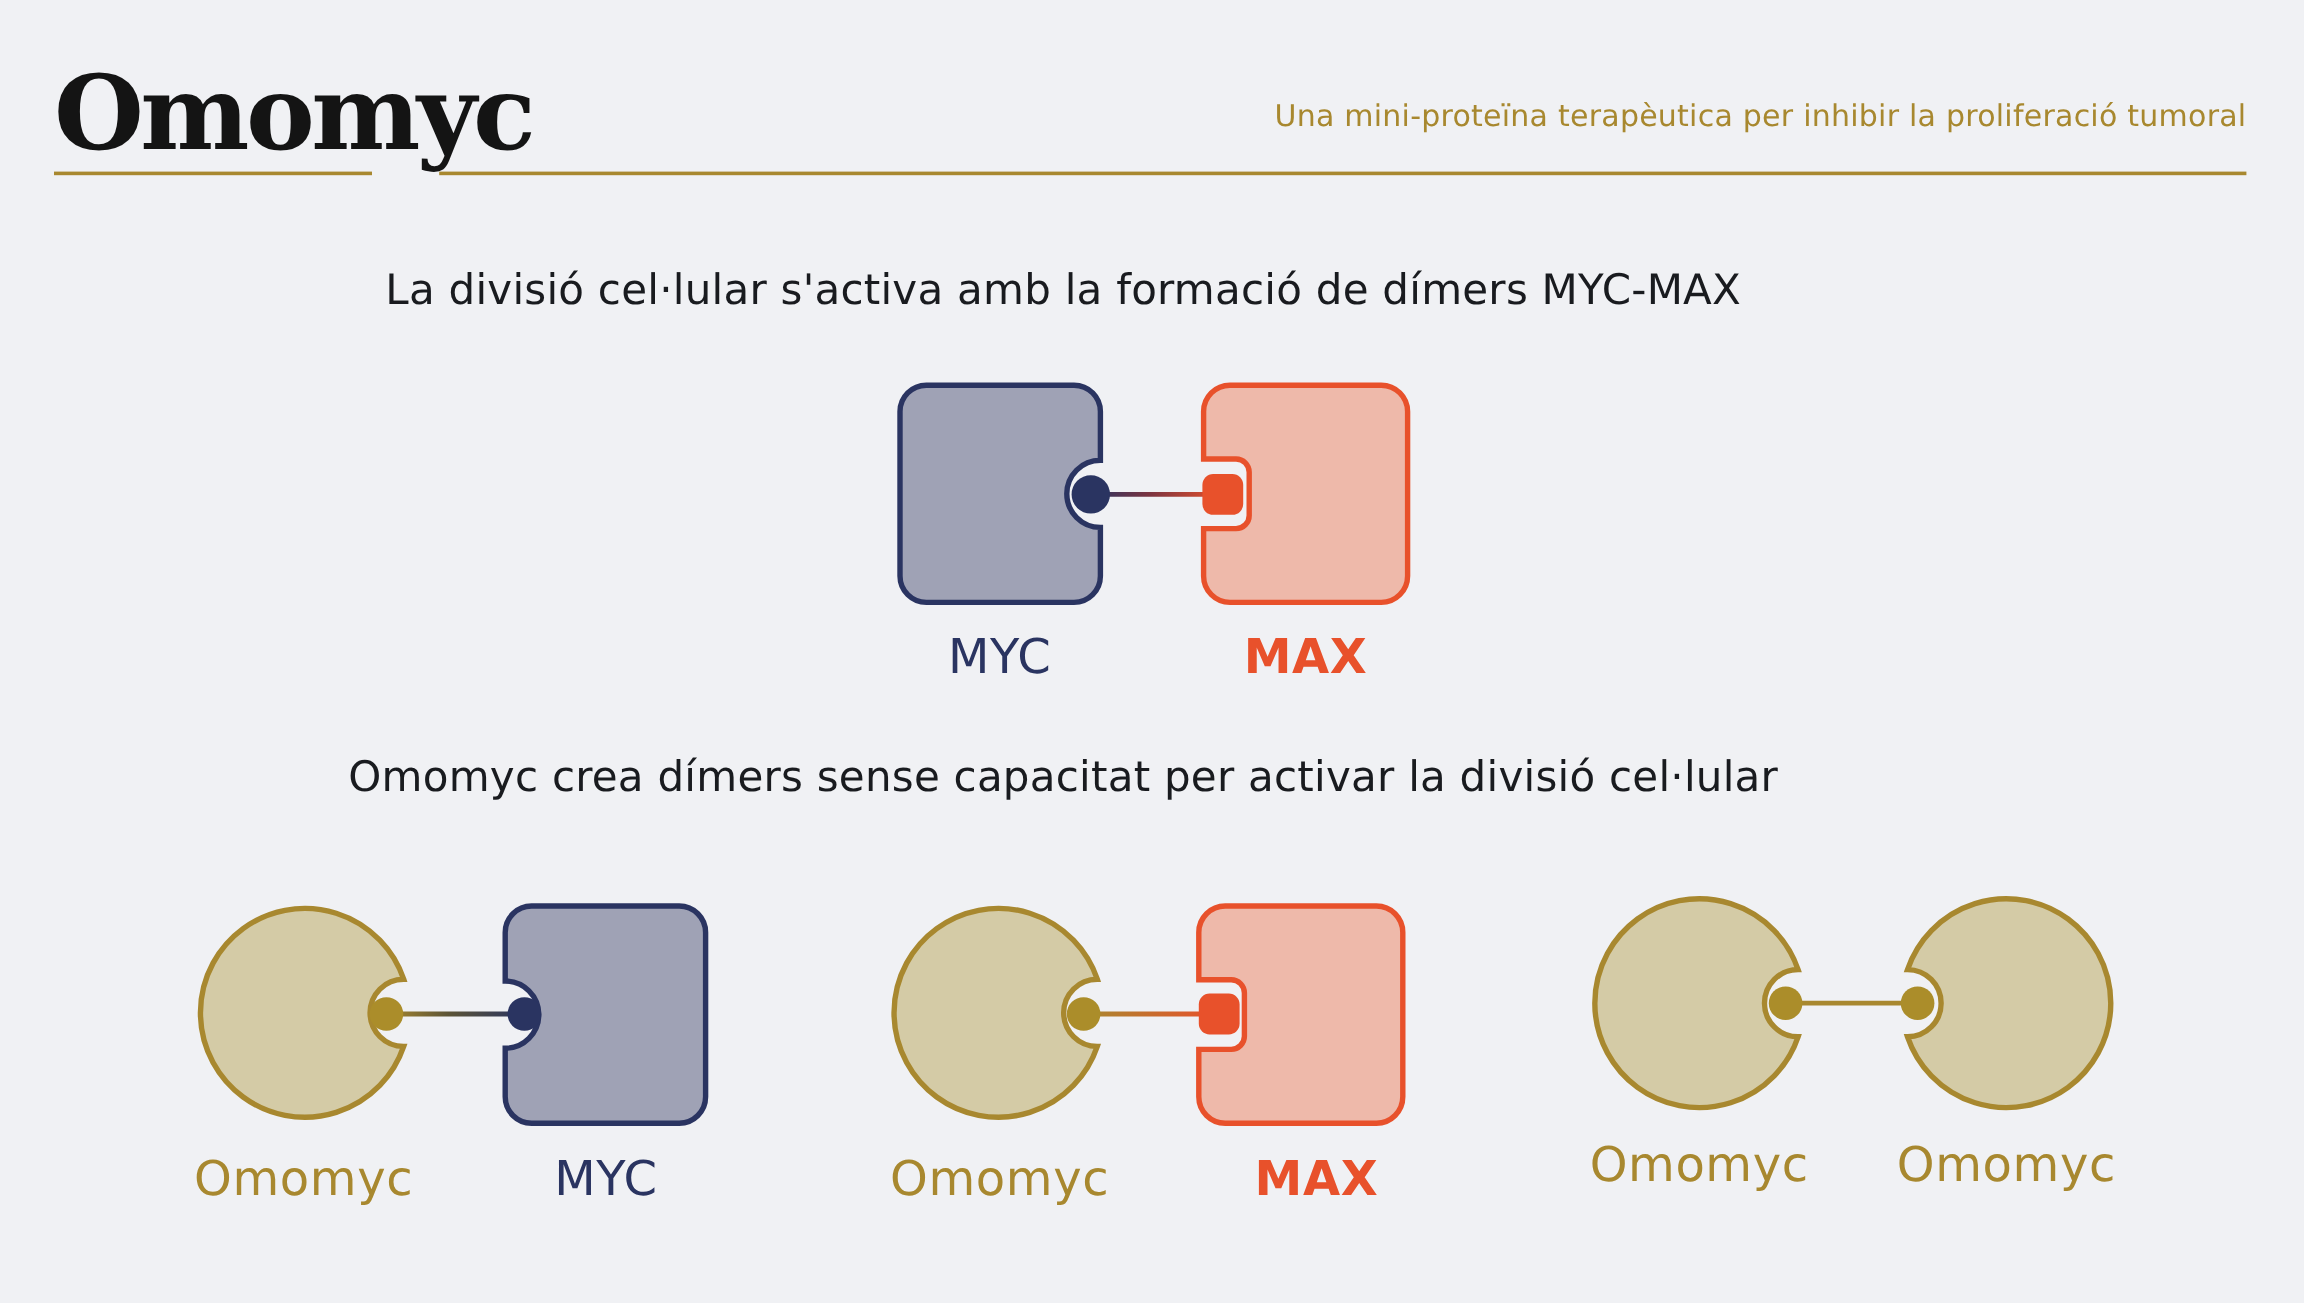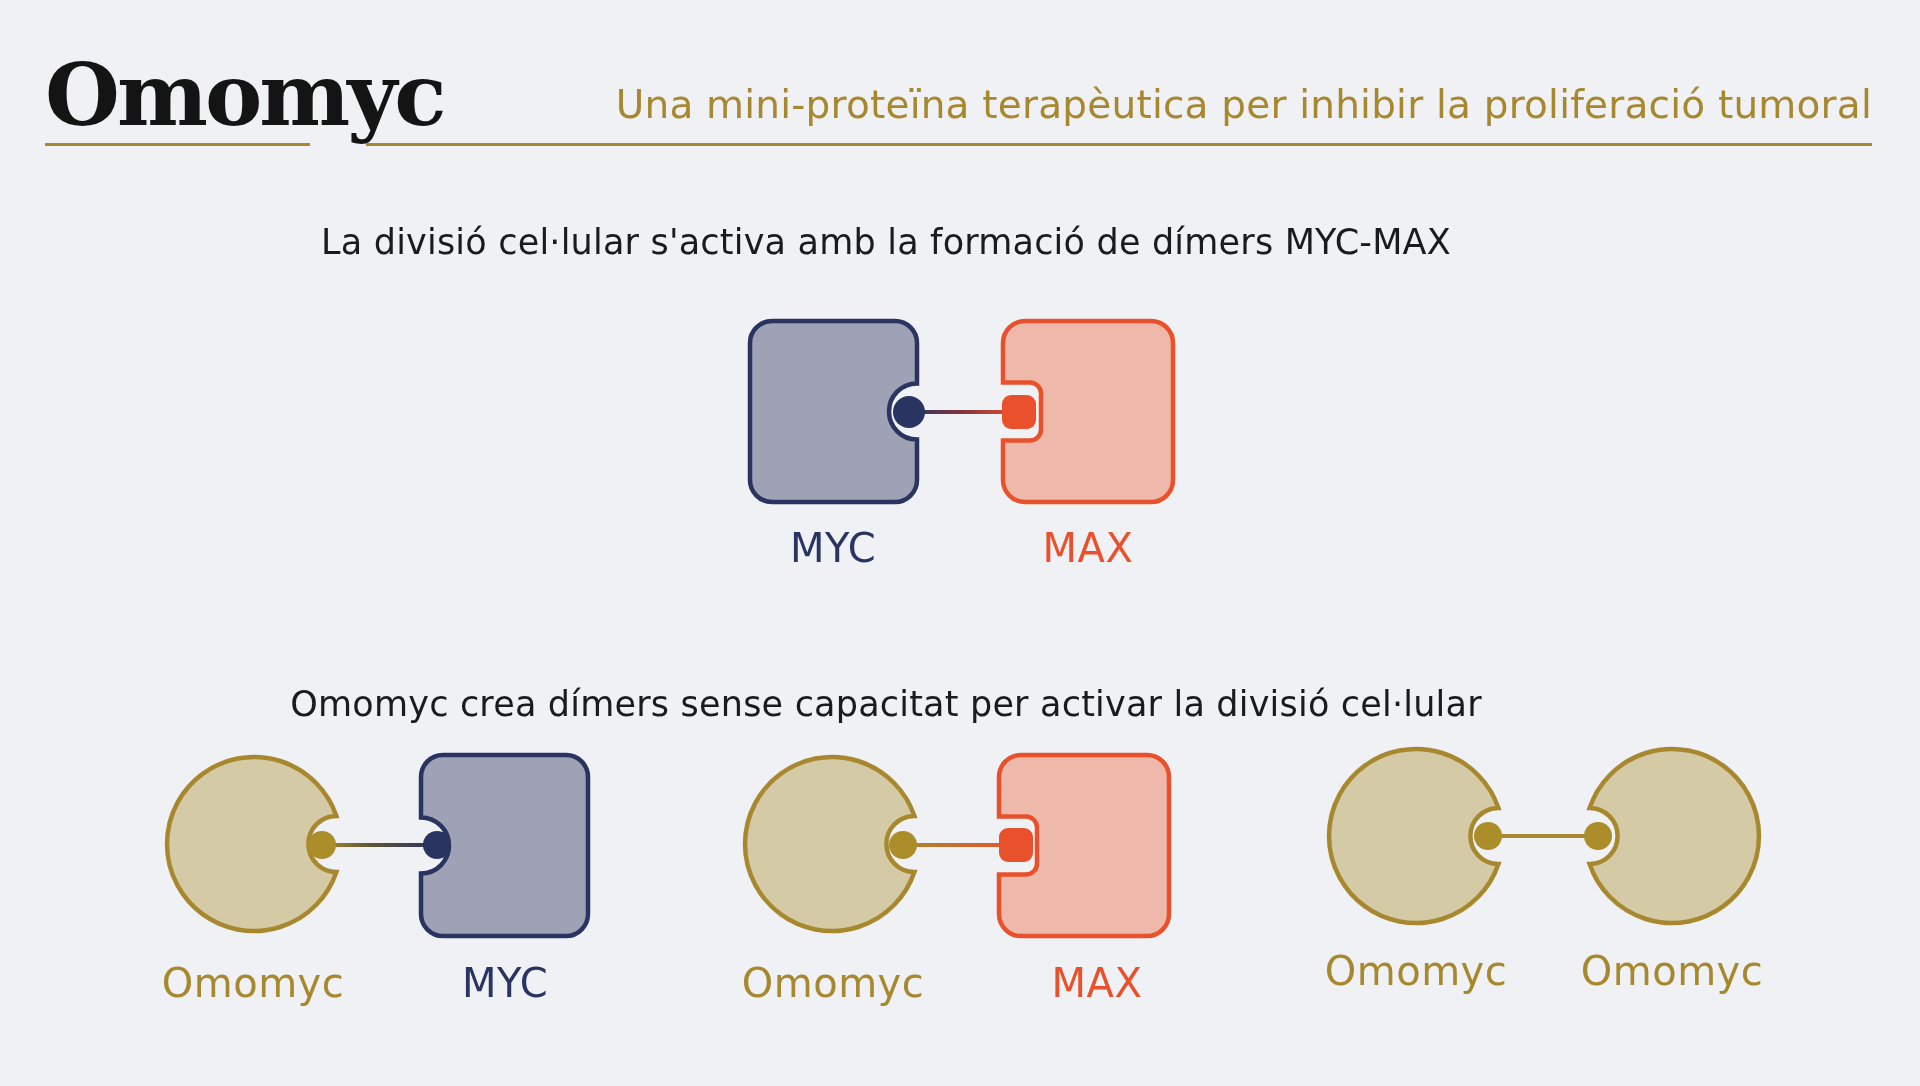--- a/index.html
+++ b/index.html
@@ -14,47 +14,47 @@
 
   
   .title{
     left:45px;top:52px;
     font-family:"DejaVu Serif","Liberation Serif",serif;
     font-weight:700;font-size:86px;line-height:1;
     letter-spacing:-3px;color:var(--title,#141414);
   }
   .subtitle{
     right:48px;top:82px;
-    font-size:39px;font-weight:500;
+    font-size:25px;font-weight:500;
     color:var(--gold,#a8882f);
     letter-spacing:0.2px;
   }
   .rule{
     top:143px;height:3px;background:var(--gold,#a8882f);
   }
   .rule.seg1{left:45px;width:265px;}
   .rule.seg2{left:366px;width:1506px;}
 
   
   .heading{
     left:0;width:1772px;text-align:center;
     font-size:35px;font-weight:500;
     color:var(--heading,#191b1f);
     letter-spacing:0.2px;
   }
   .heading.h1{top:222px;}
-  .heading.h2{top:684px;}
+  .heading.h2{top:628px;}
 
   
   .plabel{
     width:260px;text-align:center;
     font-size:40px;font-weight:500;letter-spacing:0.5px;
   }
   .plabel.myc{color:var(--navy,#2a3461);}
-  .plabel.max{color:var(--orange,#e8512b);}
+  .plabel.max{color:var(--orange,#e8512b);font-weight:bold;}
   .plabel.omomyc{color:var(--gold,#a8882f);}
 
   
   .link{height:4px;border-radius:2px;}
   .link.navy-orange{background:linear-gradient(90deg,var(--navy,#2a3461),#7c3440 45%,var(--orange,#e8512b));}
   .link.gold-navy{background:linear-gradient(90deg,var(--gold,#a8882f),#5c5436 45%,var(--navy,#2a3461));}
   .link.gold-orange{background:linear-gradient(90deg,var(--gold,#a8882f),var(--orange,#e8512b));}
   .link.gold-gold{background:var(--gold,#a8882f);}
 
   .dot{border-radius:50%;}

